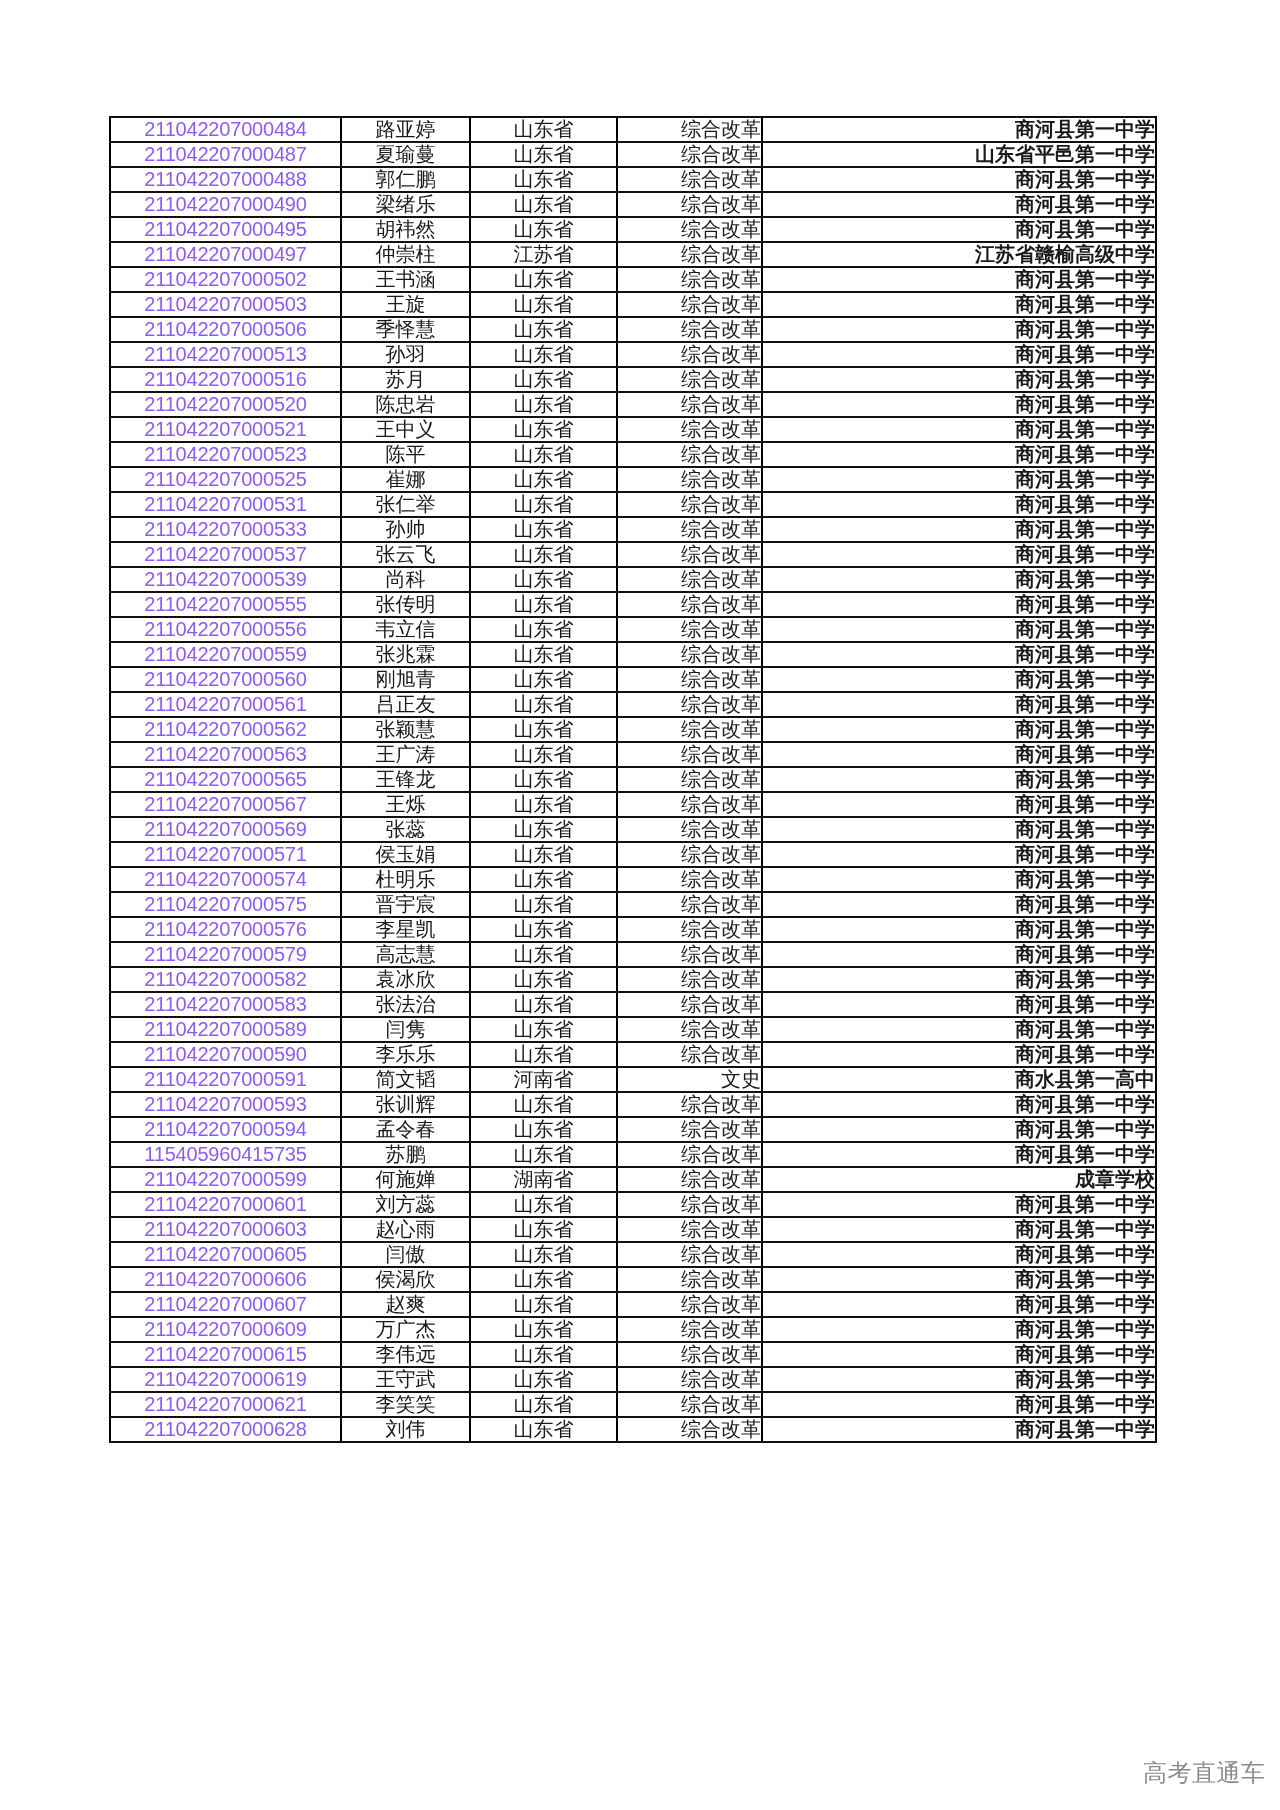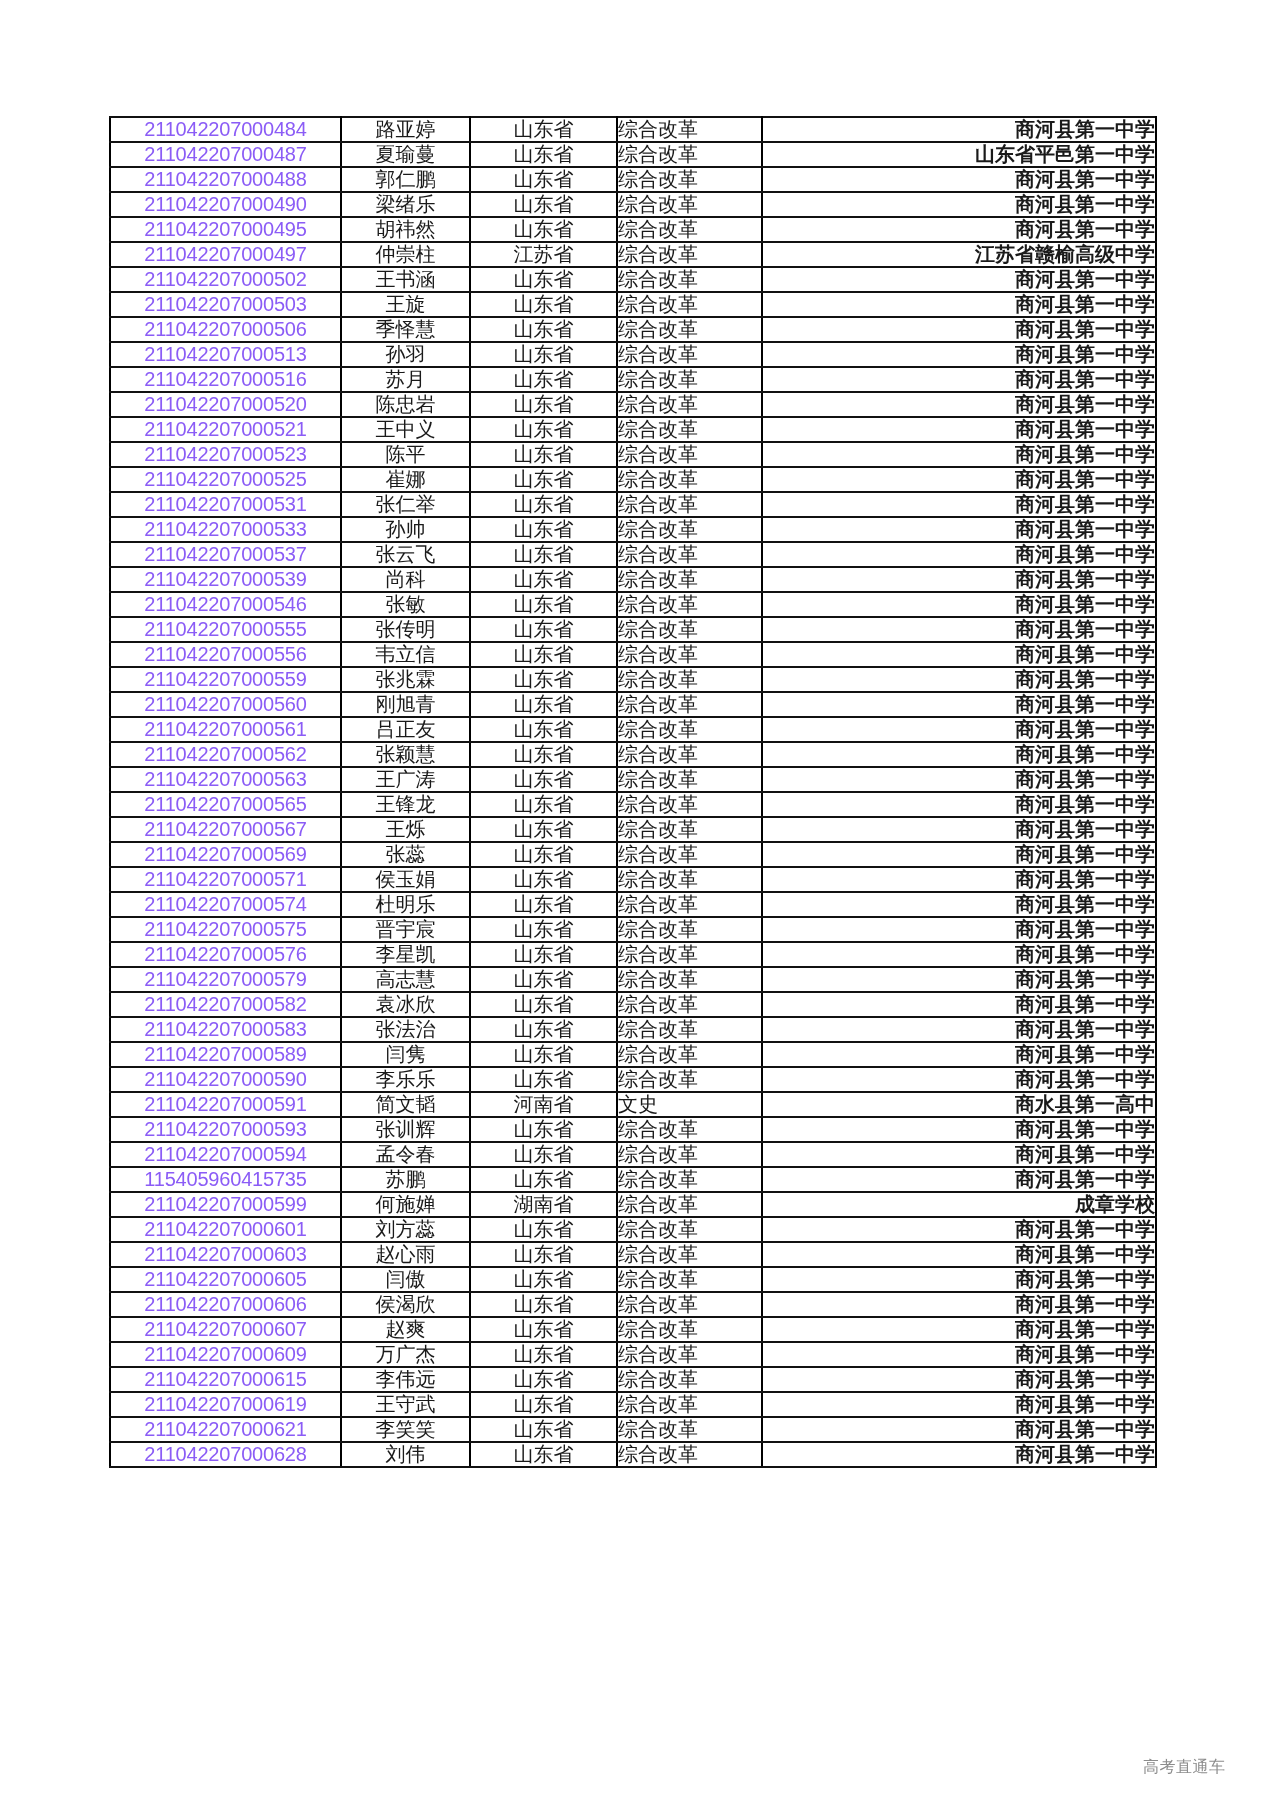--- a/index.html
+++ b/index.html
@@ -36,27 +36,27 @@
       border-bottom: 2px solid #111;
       font-size: 20px;
       line-height: 23px;
       white-space: nowrap;
       overflow: hidden;
       vertical-align: middle;
     }
     td.c-id { width: 229px; text-align: center; font-family: "Liberation Sans", sans-serif; font-size: 21px; letter-spacing: -0.2px; color: #8b5cf6; }
     td.c-name { width: 127px; text-align: center; margin-left: 28px; }
     td.c-prov { width: 145px; text-align: center; }
-    td.c-cat { width: 143px; text-align: left; padding-left: 4px; }
+    td.c-cat { width: 143px; text-align: right; padding-left: 4px; }
     td.c-school { text-align: right; padding-left: 4px; font-weight: bold; }
     .watermark {
       position: absolute;
       left: 1143px;
       top: 1757px;
-      font-size: 16px;
+      font-size: 24px;
       color: #8c8c8c;
       letter-spacing: 0.5px;
     }
   </style>
 </head>
 <body>
 
 <div class="sheet">
   <table class="roster">
     <tbody id="roster-body">
@@ -187,27 +187,20 @@
           <td class="c-school">商河县第一中学</td>
         </tr>
         <tr>
           <td class="c-id">211042207000539</td>
           <td class="c-name">尚科</td>
           <td class="c-prov">山东省</td>
           <td class="c-cat">综合改革</td>
           <td class="c-school">商河县第一中学</td>
         </tr>
         <tr>
-          <td class="c-id">211042207000546</td>
-          <td class="c-name">张敏</td>
-          <td class="c-prov">山东省</td>
-          <td class="c-cat">综合改革</td>
-          <td class="c-school">商河县第一中学</td>
-        </tr>
-        <tr>
           <td class="c-id">211042207000555</td>
           <td class="c-name">张传明</td>
           <td class="c-prov">山东省</td>
           <td class="c-cat">综合改革</td>
           <td class="c-school">商河县第一中学</td>
         </tr>
         <tr>
           <td class="c-id">211042207000556</td>
           <td class="c-name">韦立信</td>
           <td class="c-prov">山东省</td>

